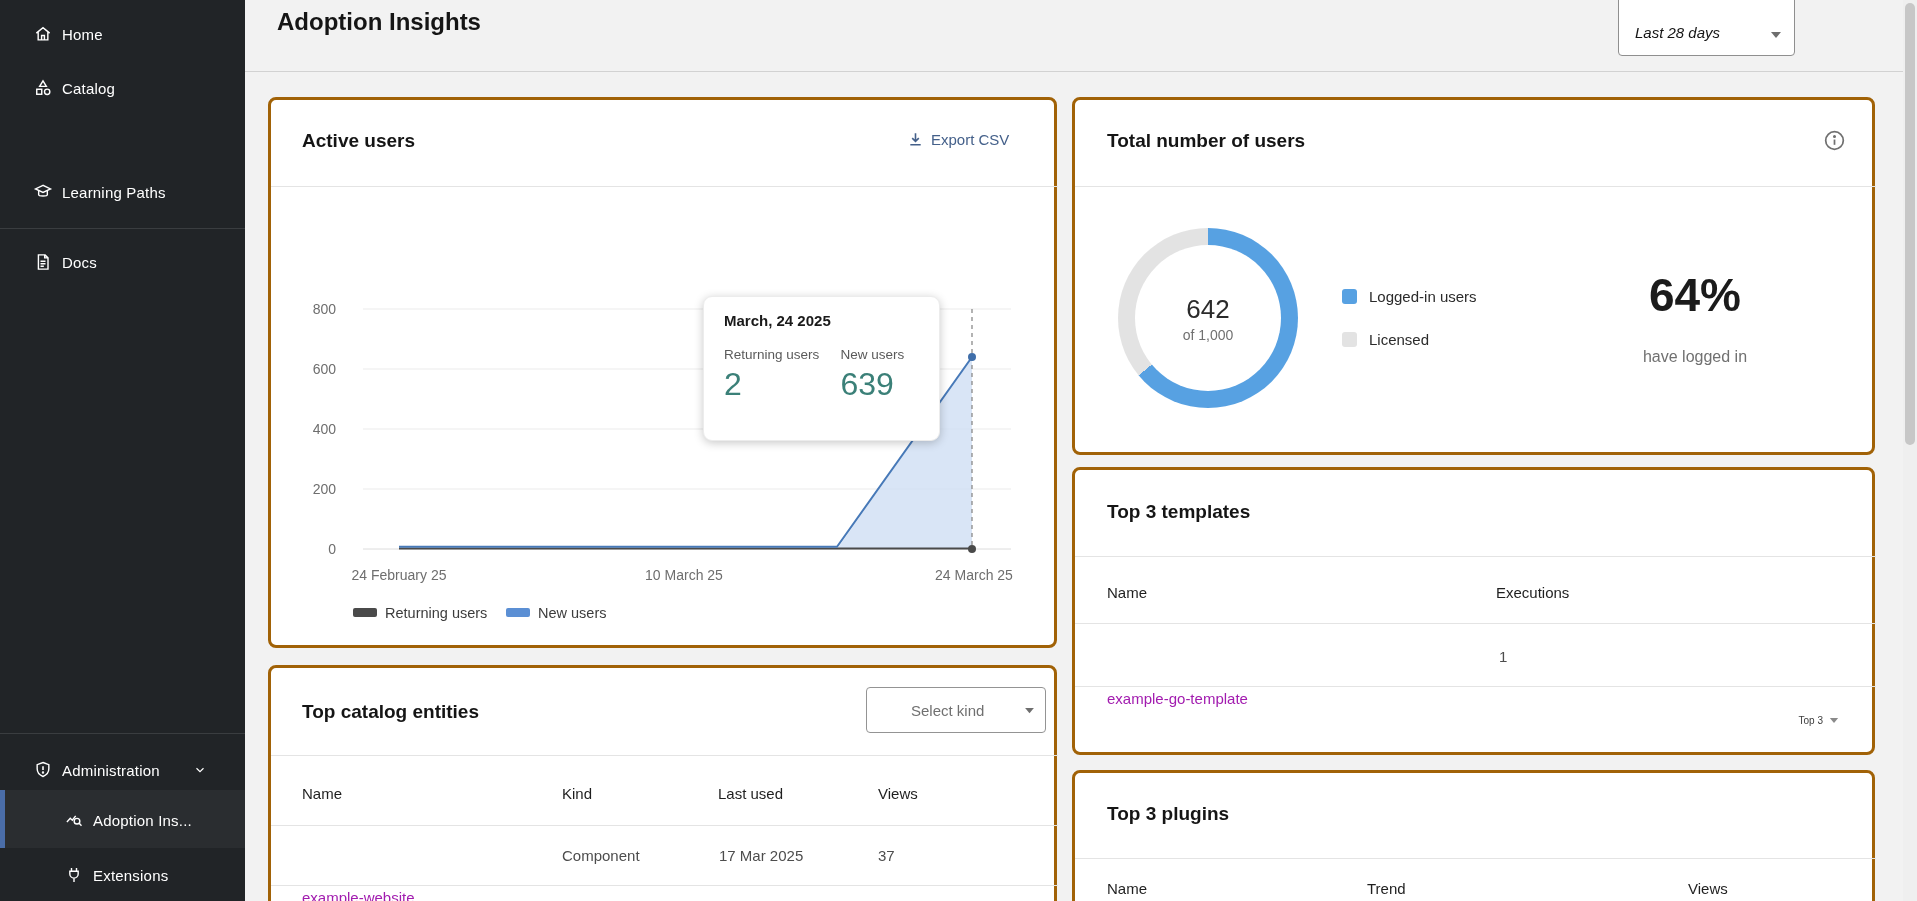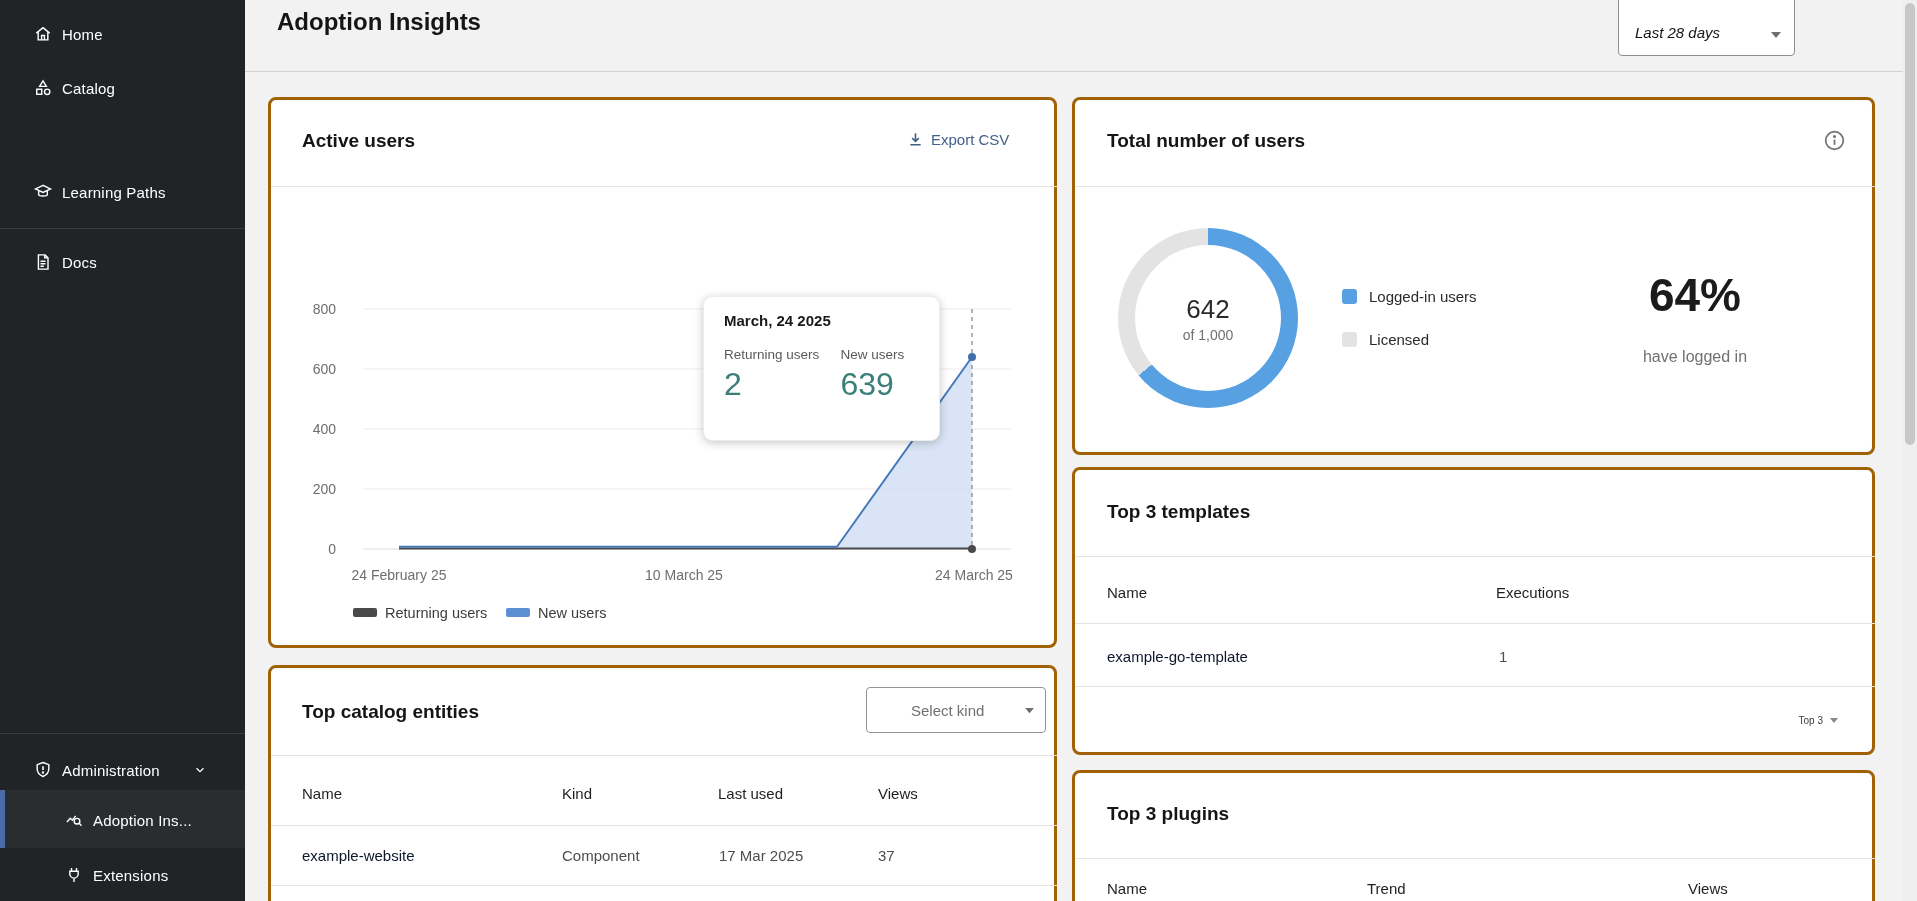--- a/index.html
+++ b/index.html
@@ -23,21 +23,21 @@
                 border-radius:4px;box-sizing:border-box;display:flex;align-items:flex-end;cursor:pointer;}
   .range-select .val{margin:0 0 14px 16px;font-size:15px;color:#151515;font-style:italic;}
   .range-select .car{position:absolute;right:12px;bottom:16px;}
   .header-divider{left:245px;top:71px;width:1659px;height:1px;background:#d2d2d2;}
   
   .card{background:#fff;border:3px solid #a16207;border-radius:8px;box-sizing:border-box;}
   .card-title{font-size:19px;font-weight:700;color:#151515;}
   .hdiv{height:1px;background:#e4e4e4;}
   .th{font-size:15px;color:#1f1f1f;}
   .td{font-size:15px;color:#4d4d4d;}
-  .link{font-size:15px;color:#0f172a;cursor:pointer;}
+  .link{font-size:15px;color:#a21caf;cursor:pointer;margin-top:42px;}
   
   svg text{font-family:"Liberation Sans","DejaVu Sans",sans-serif;}
   .tick{font-size:14px;fill:#6e6e6e;}
   .legend-lbl{font-size:14.5px;fill:#3c3c3c;}
   
   .tooltip{left:703px;top:296px;width:237px;height:145px;background:#fff;border-radius:9px;
            box-shadow:0 2px 10px rgba(0,0,0,.22);border:1px solid #ececec;box-sizing:border-box;padding:15px 0 0 20px;}
   .tt-title{font-size:15px;font-weight:700;color:#1a1a1a;}
   .tt-col{display:inline-block;vertical-align:top;margin-top:18px;}
   .tt-lbl{font-size:13.5px;color:#5a5a5a;}

